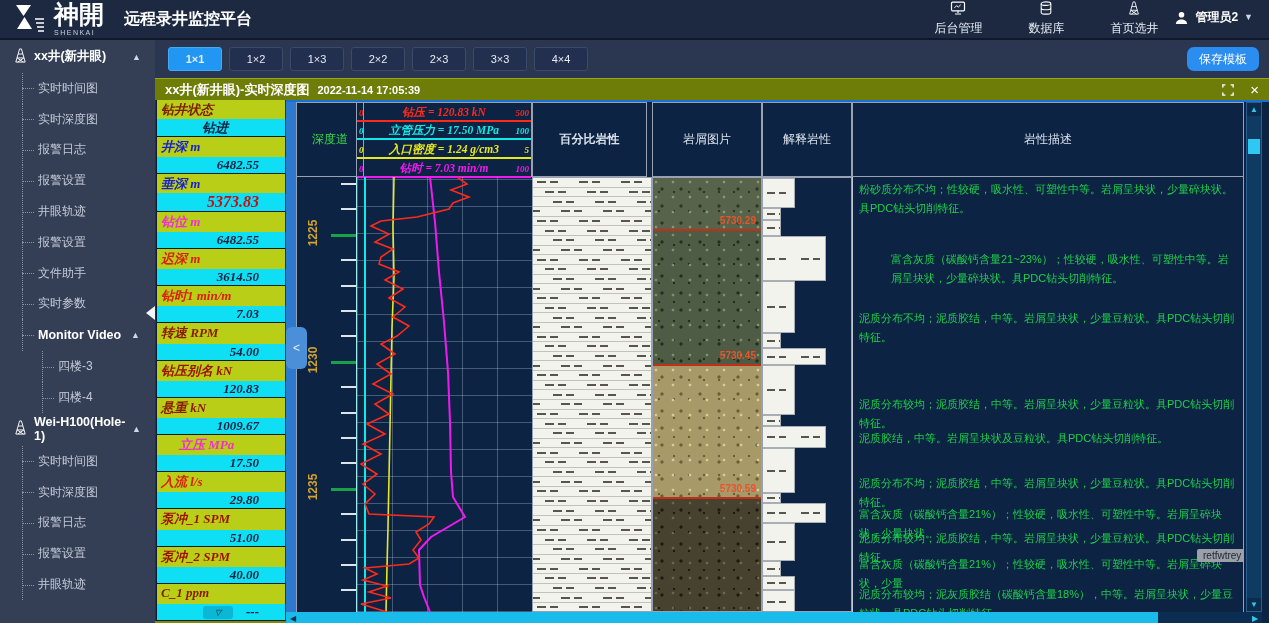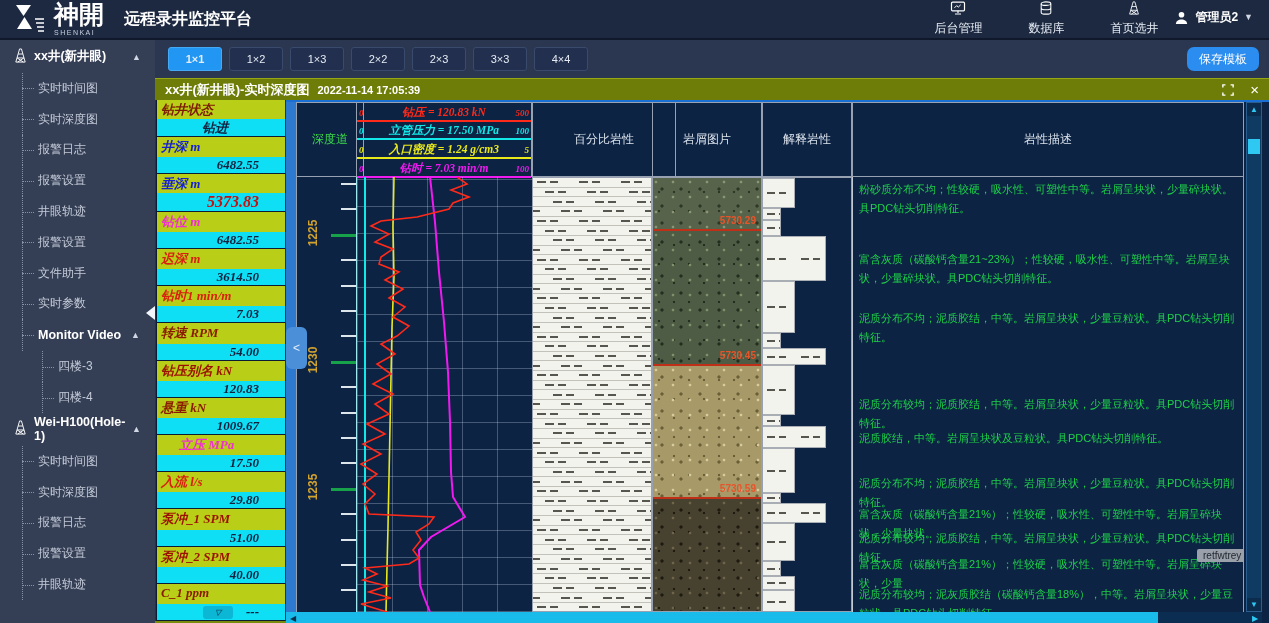--- a/index.html
+++ b/index.html
@@ -78,21 +78,21 @@
   .split-handle{position:absolute;left:0;top:225px;width:21px;height:42px;background:#4b8fd8;border-radius:6px;
                 color:#e4eefc;font-size:12px;display:flex;align-items:center;justify-content:center;z-index:6;cursor:pointer;}
   .hd{position:absolute;top:0;height:75px;border:1px solid #97a1b2;color:#dbe2ec;font-size:12px;
       display:flex;align-items:center;justify-content:center;}
   .hd-depth{left:10px;width:68px;color:#3ddc4a;}
   .hd-curves{left:70px;width:176px;display:block;padding:0;}
   .leg-row{position:relative;height:18.7px;display:flex;align-items:flex-end;justify-content:center;
            font-family:"Liberation Serif",serif;font-style:italic;font-weight:bold;font-size:11.5px;white-space:nowrap;}
   .leg-row .mn{position:absolute;left:2px;bottom:2px;font-size:9px;}
   .leg-row .mx{position:absolute;right:2px;bottom:2px;font-size:9px;}
-  .hd-pct{left:246px;width:144px;}
+  .hd-pct{left:246px;width:115px;font-weight:bold;}
   .hd-photo{left:366px;width:110px;}
   .hd-interp{left:476px;width:90px;}
   .hd-desc{left:566px;width:392px;}
 
   .body-track{position:absolute;top:75px;height:435px;overflow:hidden;}
   .depth-track{left:10px;width:60px;border-left:1px solid #97a1b2;}
   .minor-tick{position:absolute;left:44px;width:16px;height:2px;background:#dde4ea;}
   .green-tick{position:absolute;left:34px;width:26px;height:3px;background:#17a24a;}
   .depth-lab{position:absolute;left:-2px;width:36px;text-align:center;color:#d4a32c;font-size:12px;font-weight:bold;
              transform:rotate(-90deg);}
@@ -491,21 +491,21 @@
         <div class="interp-blk" style="height: 10px; width: 20%;"></div>
         <div class="interp-blk" style="height: 20px; width: 72%;"></div>
         <div class="interp-blk" style="height: 38px; width: 36%;"></div>
         <div class="interp-blk" style="height: 15px; width: 20%;"></div>
         <div class="interp-blk" style="height: 14px; width: 36%;"></div>
         <div class="interp-blk" style="height: 23px; width: 36%;"></div>
       </div>
     <div class="body-track desc-track" id="descTrack">
       <span class="tooltip">retfwtrey</span>
     <p class="desc-p" style="top: 3px;">粉砂质分布不均；性较硬，吸水性、可塑性中等。岩屑呈块状，少量碎块状。具PDC钻头切削特征。</p>
-        <p class="desc-p" style="top: 73px;">富含灰质（碳酸钙含量21~23%）；性较硬，吸水性、可塑性中等。岩屑呈块状，少量碎块状。具PDC钻头切削特征。</p>
+        <p class="desc-p" style="top: 73px; margin-left: 32px;">富含灰质（碳酸钙含量21~23%）；性较硬，吸水性、可塑性中等。岩屑呈块状，少量碎块状。具PDC钻头切削特征。</p>
         <p class="desc-p" style="top: 132px;">泥质分布不均；泥质胶结，中等。岩屑呈块状，少量豆粒状。具PDC钻头切削特征。</p>
         <p class="desc-p" style="top: 218px;">泥质分布较均；泥质胶结，中等。岩屑呈块状，少量豆粒状。具PDC钻头切削特征。</p>
         <p class="desc-p" style="top: 252px;">泥质胶结，中等。岩屑呈块状及豆粒状。具PDC钻头切削特征。</p>
         <p class="desc-p" style="top: 297px;">泥质分布不均；泥质胶结，中等。岩屑呈块状，少量豆粒状。具PDC钻头切削特征。</p>
         <p class="desc-p" style="top: 328px;">富含灰质（碳酸钙含量21%）；性较硬，吸水性、可塑性中等。岩屑呈碎块状，少量块状。</p>
         <p class="desc-p" style="top: 352px;">泥质分布较均；泥质胶结，中等。岩屑呈块状，少量豆粒状。具PDC钻头切削特征。</p>
         <p class="desc-p" style="top: 378px;">富含灰质（碳酸钙含量21%）；性较硬，吸水性、可塑性中等。岩屑呈碎块状，少量</p>
         <p class="desc-p" style="top: 408px;">泥质分布较均；泥灰质胶结（碳酸钙含量18%），中等。岩屑呈块状，少量豆粒状。具PDC钻头切削特征。</p>
       </div>
 

